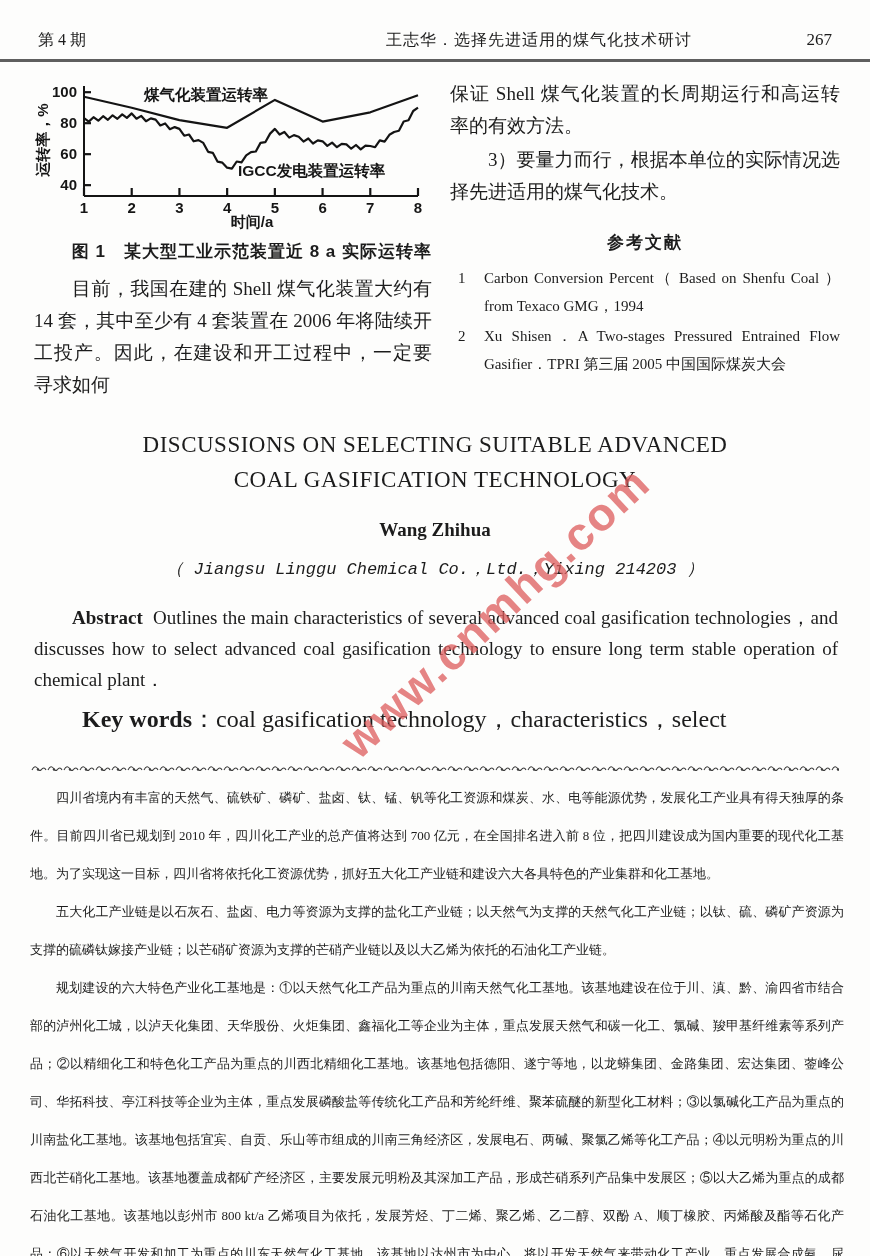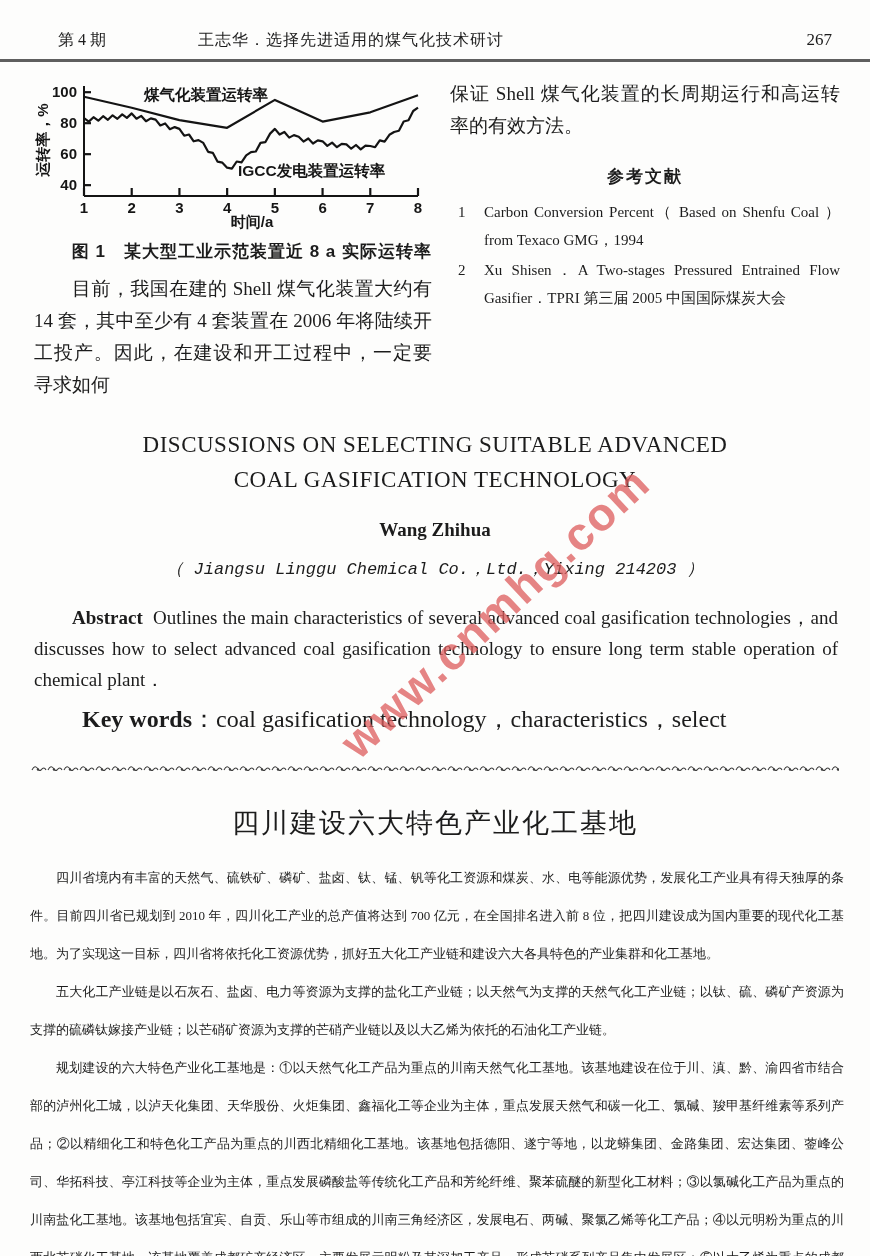--- a/index.html
+++ b/index.html
@@ -4,25 +4,25 @@
 <style>
   html,body{margin:0;padding:0;background:#e8e8e8;}
   .page{
     position:relative;width:870px;height:1256px;margin:0 auto;
     background:#fdfdfc;color:#1c1c1c;overflow:hidden;
     font-family:"Liberation Serif", serif;
   }
   
   .hdr{
     display:flex;justify-content:space-between;align-items:baseline;
-    padding:30px 38px 8px 58px;font-size:16px;
+    padding:30px 38px 8px 38px;font-size:16px;
     border-bottom:3px solid #5f5f5f;
   }
   .hdr .issue{width:140px;}
-  .hdr .running{flex:1;text-align:left;letter-spacing:1px;}
+  .hdr .running{flex:1;text-align:right;letter-spacing:1px;}
   .hdr .pageno{width:140px;text-align:right;font-size:17px;}
   
   .cols{display:flex;gap:18px;padding:16px 30px 0 34px;}
   .colL{width:402px;}
   .colR{width:398px;}
   figure{margin:0;}
   svg{font-family:"Liberation Sans", sans-serif;}
   .tick-label{font-size:15px;font-weight:bold;fill:#151515;}
   .axis-label-x,.axis-label-y{font-size:15px;font-weight:bold;fill:#151515;}
   .series-label{font-size:15.5px;font-weight:bold;fill:#151515;}
@@ -125,20 +125,21 @@
             <polyline points="50.0,18.8 97.7,29.7 145.4,42.1 193.1,49.8 240.9,21.9 288.6,43.6 336.3,34.3 384.0,17.3" fill="none" stroke="#141414" stroke-width="2.2" stroke-linejoin="round"></polyline>
             <polyline points="50.0,40.1 54.8,43.6 59.5,39.2 64.3,42.7 69.1,38.2 73.9,41.8 78.6,37.3 83.4,40.8 88.2,36.4 92.9,39.9 97.7,35.4 102.5,40.7 107.3,37.9 112.0,43.2 116.8,40.4 121.6,41.6 126.3,47.5 131.1,45.4 135.9,51.2 140.7,49.1 145.4,50.9 150.2,57.7 155.0,56.5 159.7,63.3 164.5,62.1 169.3,64.9 174.1,73.8 178.8,74.8 183.6,83.7 188.4,84.7 193.1,89.7 197.9,90.6 202.7,83.5 207.5,84.4 212.2,77.3 217.0,74.2 221.8,73.5 226.5,64.9 231.3,64.2 236.1,55.6 240.9,50.9 245.6,56.5 250.4,54.0 255.2,59.6 259.9,57.1 264.7,58.7 269.5,63.6 274.3,60.5 279.0,65.5 283.8,62.4 288.6,63.3 293.3,67.9 298.1,64.6 302.9,69.2 307.7,65.8 312.4,66.4 317.2,70.7 322.0,67.0 326.7,71.4 331.5,67.7 336.3,68.0 341.1,69.2 345.8,62.4 350.6,63.6 355.4,56.8 360.1,54.0 364.9,52.8 369.7,43.5 374.5,42.2 379.2,33.0 384.0,29.7" fill="none" stroke="#141414" stroke-width="2.2" stroke-linejoin="round"></polyline>
           </svg>
         <figcaption class="fig-caption">图 1　某大型工业示范装置近 8 a 实际运转率</figcaption>
       </figure>
       <p class="cnpara">目前，我国在建的 Shell 煤气化装置大约有 14 套，其中至少有 4 套装置在 2006 年将陆续开工投产。因此，在建设和开工过程中，一定要寻求如何</p>
     </div>
 
     <div class="colR">
       <p class="cnpara noindent">保证 Shell 煤气化装置的长周期运行和高运转率的有效方法。</p>
+      <p class="cnpara">3）要量力而行，根据本单位的实际情况选择先进适用的煤气化技术。</p>
       <div class="refs-title">参考文献</div>
       <ul class="refs">
         <li>
           <span class="ref-num">1</span>
           <span class="ref-text">Carbon Conversion Percent（ Based on Shenfu Coal ）from Texaco GMG，1994</span>
         </li>
         <li>
           <span class="ref-num">2</span>
           <span class="ref-text">Xu Shisen．A Two-stages Pressured Entrained Flow Gasifier．TPRI 第三届 2005 中国国际煤炭大会</span>
         </li>
@@ -163,21 +164,20 @@
         <pattern id="wv" width="16" height="13" patternUnits="userSpaceOnUse">
           <path d="M1 8 Q4 2 7 7 Q8.5 9.5 10 8 Q13 4 15 8" fill="none" stroke="#3c3c3c" stroke-width="1.1"></path>
           <circle cx="7" cy="7.5" r="1.2" fill="#3c3c3c"></circle>
         </pattern>
       </defs>
       <rect width="808" height="13" fill="url(#wv)"></rect>
     </svg>
   </div>
 
   <div class="news">
-    <div class="news-title">四川建设六大特色产业化工基地</div>
     <p>四川省境内有丰富的天然气、硫铁矿、磷矿、盐卤、钛、锰、钒等化工资源和煤炭、水、电等能源优势，发展化工产业具有得天独厚的条件。目前四川省已规划到 2010 年，四川化工产业的总产值将达到 700 亿元，在全国排名进入前 8 位，把四川建设成为国内重要的现代化工基地。为了实现这一目标，四川省将依托化工资源优势，抓好五大化工产业链和建设六大各具特色的产业集群和化工基地。</p>
     <p>五大化工产业链是以石灰石、盐卤、电力等资源为支撑的盐化工产业链；以天然气为支撑的天然气化工产业链；以钛、硫、磷矿产资源为支撑的硫磷钛嫁接产业链；以芒硝矿资源为支撑的芒硝产业链以及以大乙烯为依托的石油化工产业链。</p>
     <p>规划建设的六大特色产业化工基地是：①以天然气化工产品为重点的川南天然气化工基地。该基地建设在位于川、滇、黔、渝四省市结合部的泸州化工城，以泸天化集团、天华股份、火炬集团、鑫福化工等企业为主体，重点发展天然气和碳一化工、氯碱、羧甲基纤维素等系列产品；②以精细化工和特色化工产品为重点的川西北精细化工基地。该基地包括德阳、遂宁等地，以龙蟒集团、金路集团、宏达集团、蓥峰公司、华拓科技、亭江科技等企业为主体，重点发展磷酸盐等传统化工产品和芳纶纤维、聚苯硫醚的新型化工材料；③以氯碱化工产品为重点的川南盐化工基地。该基地包括宜宾、自贡、乐山等市组成的川南三角经济区，发展电石、两碱、聚氯乙烯等化工产品；④以元明粉为重点的川西北芒硝化工基地。该基地覆盖成都矿产经济区，主要发展元明粉及其深加工产品，形成芒硝系列产品集中发展区；⑤以大乙烯为重点的成都石油化工基地。该基地以彭州市 800 kt/a 乙烯项目为依托，发展芳烃、丁二烯、聚乙烯、乙二醇、双酚 A、顺丁橡胶、丙烯酸及酯等石化产品；⑥以天然气开发和加工为重点的川东天然气化工基地。该基地以达州市为中心，将以开发天然气来带动化工产业，重点发展合成氨、尿素、复合肥、甲醇、二甲醚的化工产业链，目前已有法国道达尔、香港玖源、香港明伦、星星能源、齐鲁石化、川化控股等多家国</p>
   </div>
 
   <div class="watermark" style="color: rgb(222, 92, 92);">www.cnmhg.com</div>
 
 </div>
 
 </body></html>

